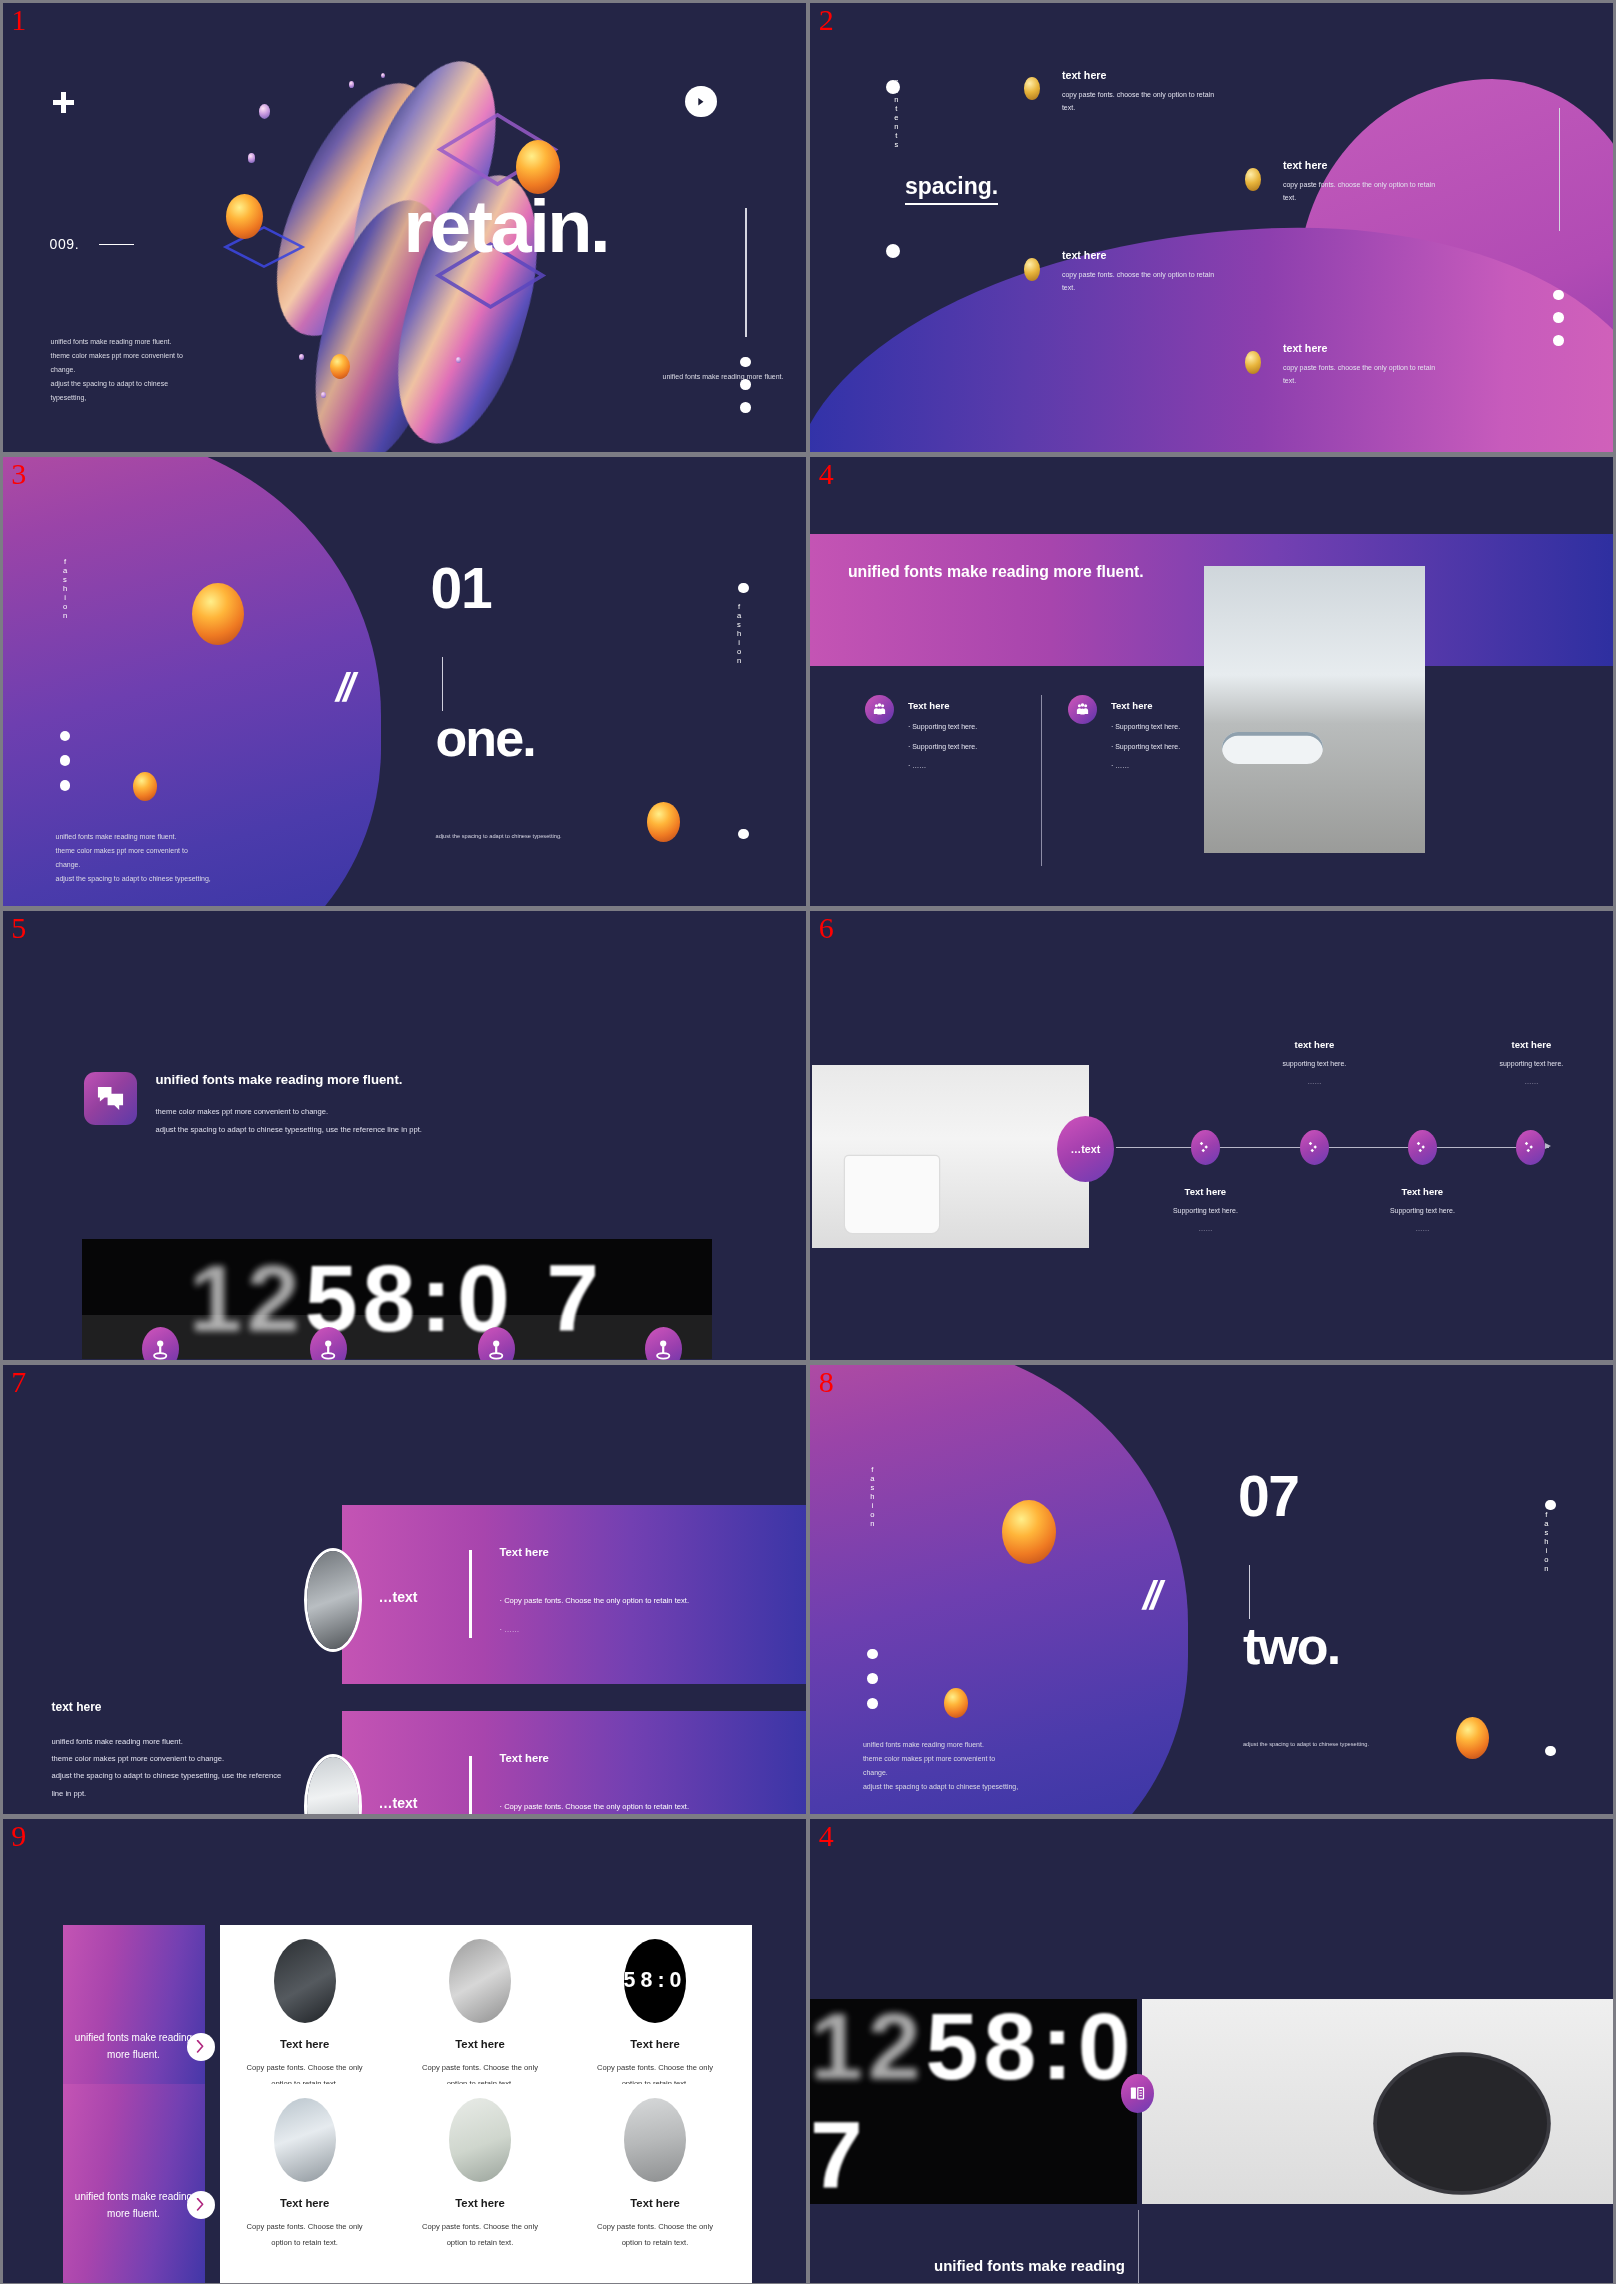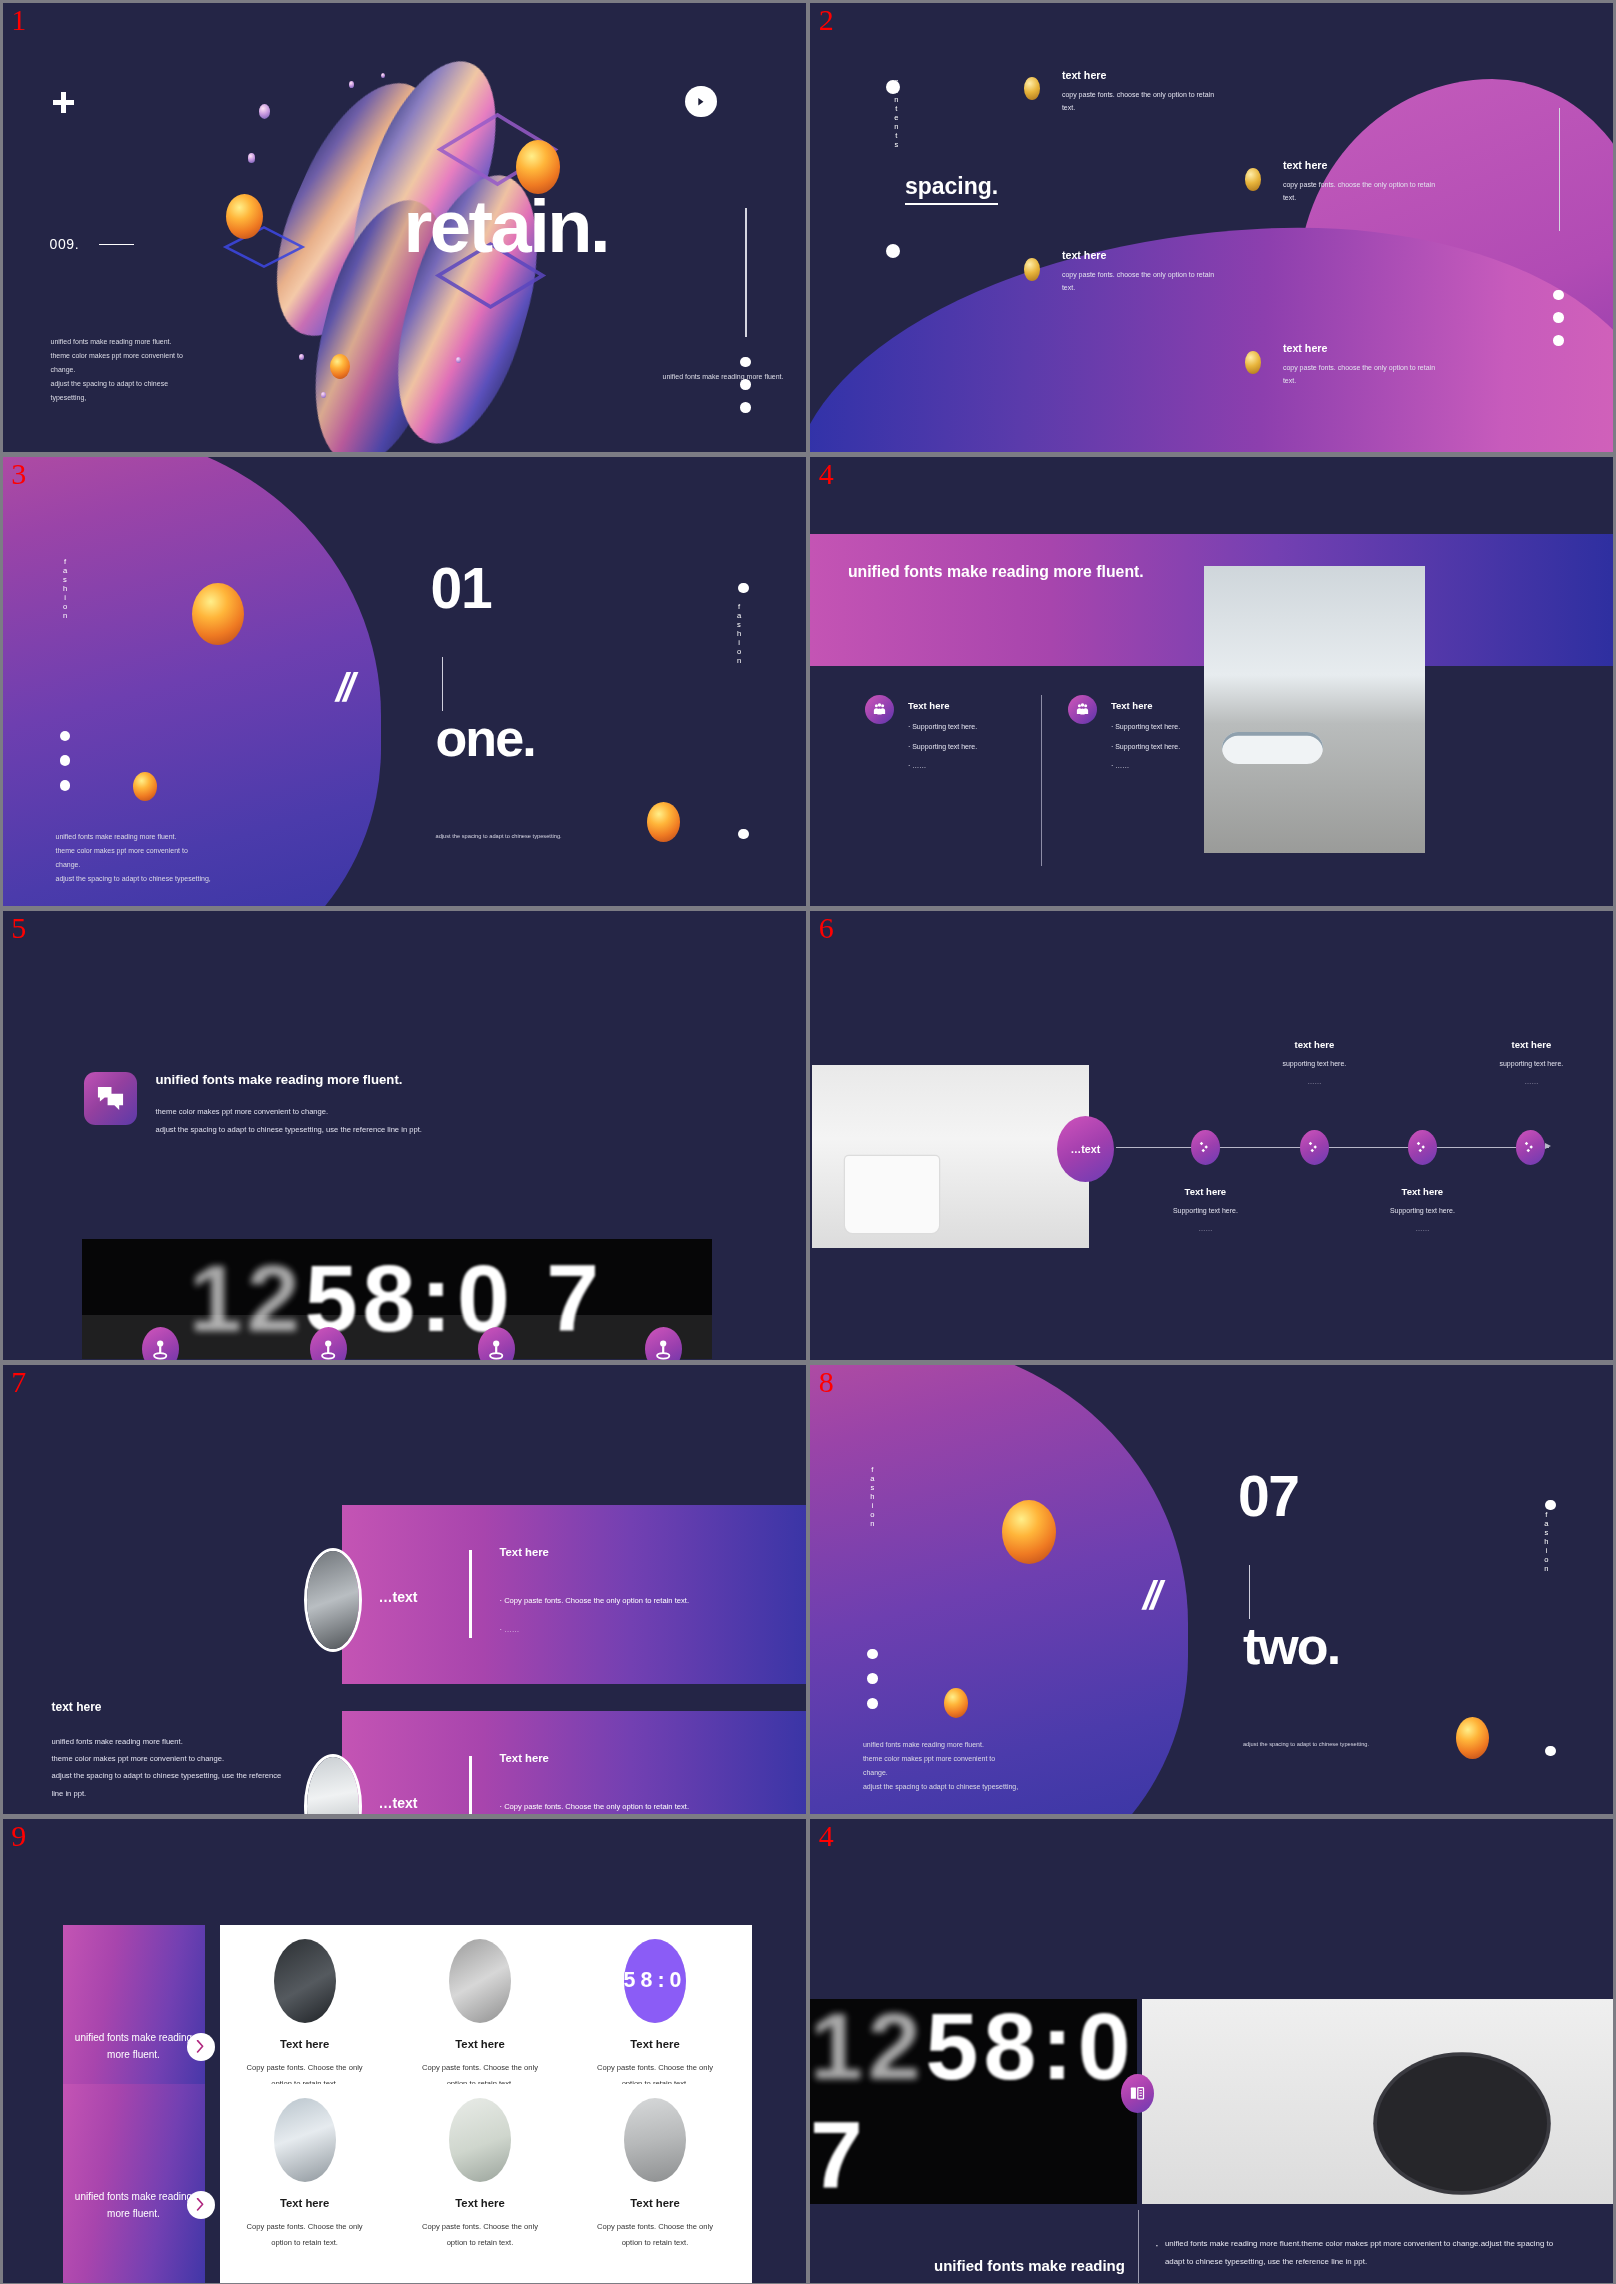--- a/index.html
+++ b/index.html
@@ -693,21 +693,21 @@
       </div>
       <div class="cc" style="left:188px;">
         <div class="ph">
             <div class="ph-gray"></div>
           </div>
         <h5>Text here</h5>
         <p>Copy paste fonts. Choose the only option to retain text.</p>
       </div>
       <div class="cc" style="left:363px;">
         <div class="ph">
-            <div class="ph-clockdark" style="background:#8b5cf6">
+            <div class="ph-clockdark" style="background:#000000">
               <span style="font-size:21.4px;filter:blur(0.4px)">58:0</span>
             </div>
           </div>
         <h5>Text here</h5>
         <p>Copy paste fonts. Choose the only option to retain text.</p>
       </div>
     </div>
 
     <div class="tile" style="top:265px;">
       <span>unified fonts make reading more fluent.</span>
@@ -761,20 +761,16 @@
           <rect x="16.5" y="8" width="4" height="1.6"></rect>
           <rect x="16.5" y="12" width="4" height="1.6"></rect>
           <rect x="16.5" y="16" width="4" height="1.6"></rect>
         </svg>
     </div>
 
     <div class="vsep"></div>
 
     <div class="lhead">unified fonts make reading more fluent.</div>
 
-    <ul class="bullets">
-      <li>unified fonts make reading more fluent.theme  color makes ppt more convenient to change.adjust the spacing to adapt to chinese typesetting, use the reference line in ppt.</li>
-
-    </ul>
   </div>
 
 </div>
 
 
 </body></html>

